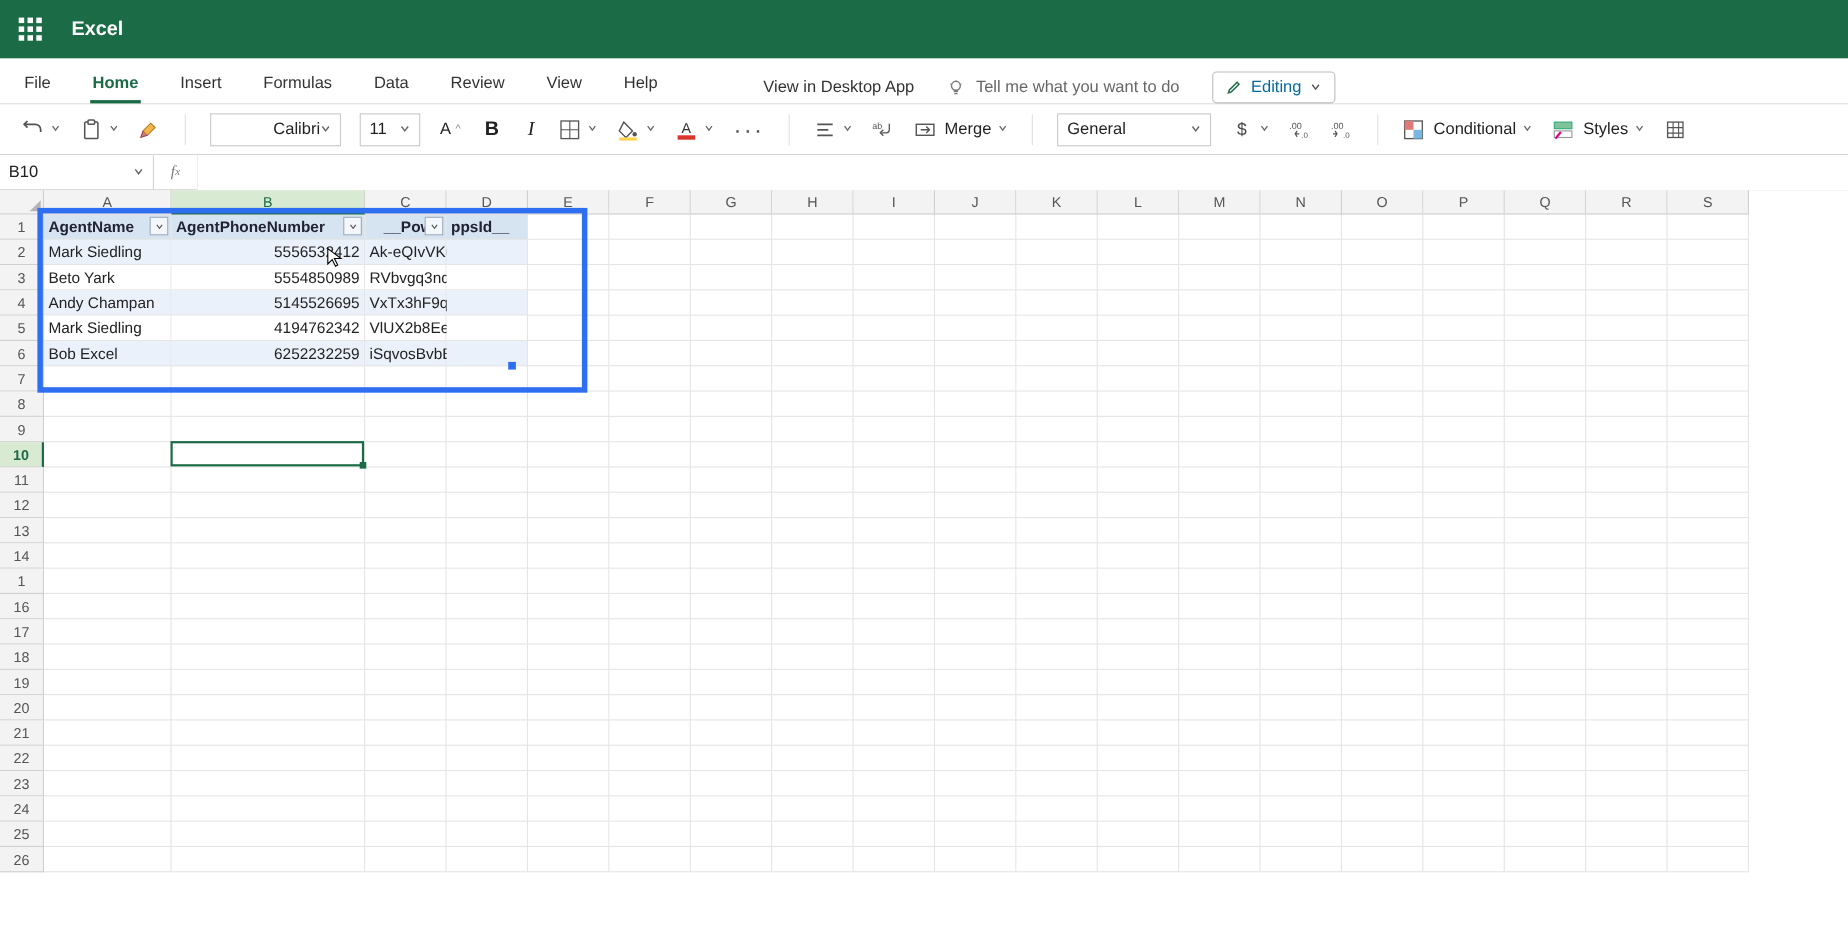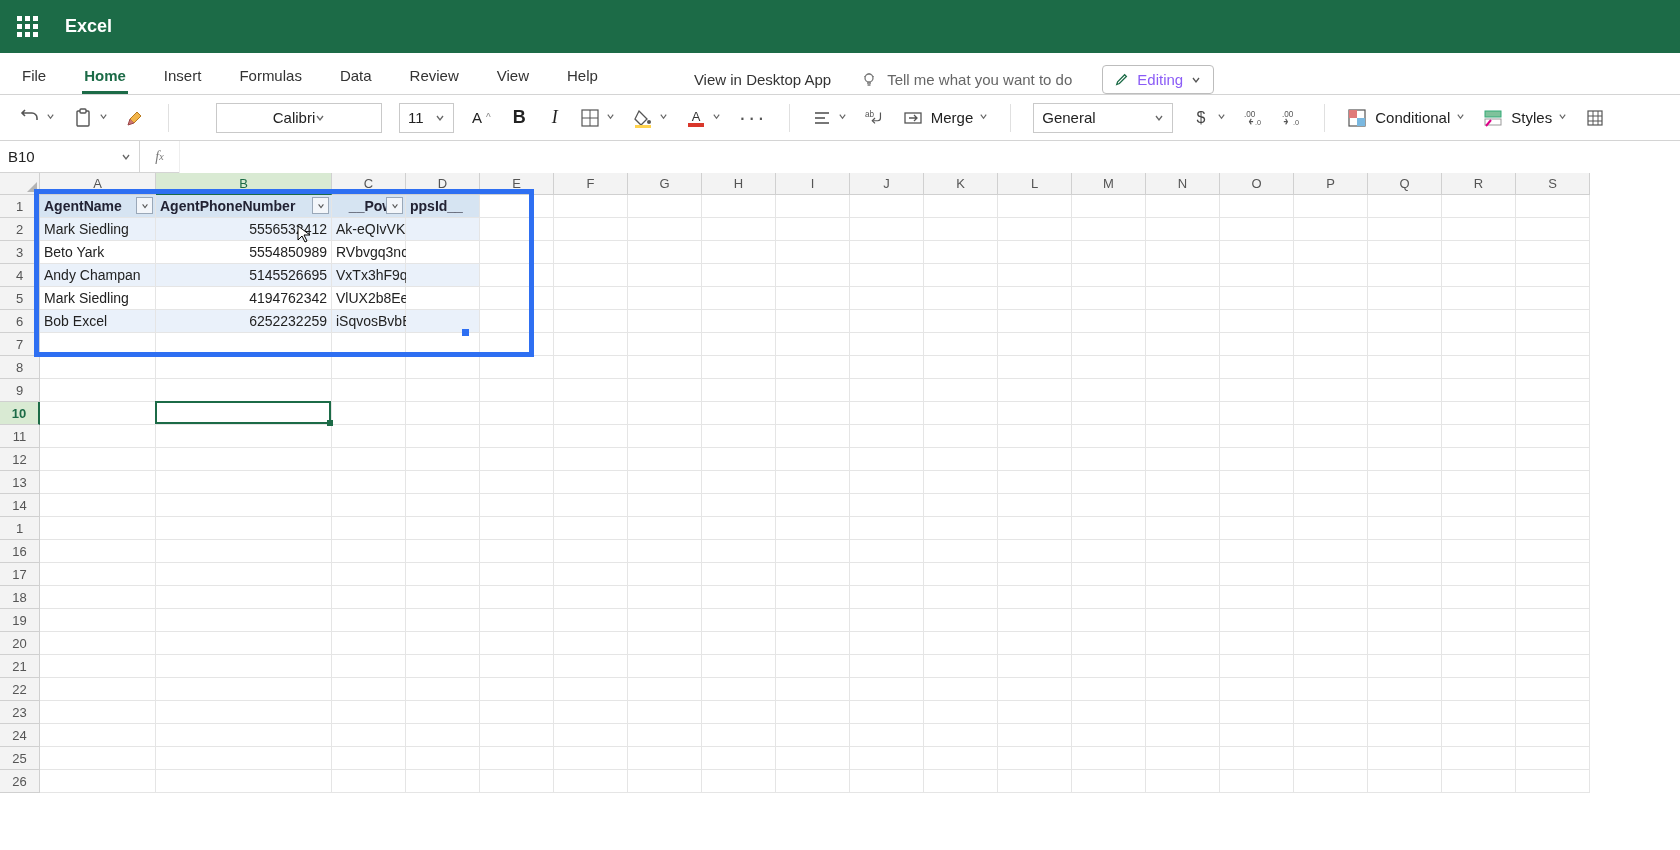--- a/index.html
+++ b/index.html
@@ -18,35 +18,35 @@
   .doc-saved { font-size:17px; margin-left:6px; opacity:0.95; }
   .doc-chev { margin-left:8px; }
 
   
   .ribbon-tabs { height:42px; border-bottom:1px solid #d4d4d4; display:flex; align-items:flex-end; padding:0 20px; gap:34px; background:#fff; }
   .ribbon-tab { padding:0 2px 10px 2px; font-size:15px; cursor:pointer; color:#333; }
   .ribbon-tab.active { color:#1c6b47; font-weight:600; border-bottom:3px solid #1c6b47; padding-bottom:7px; }
   .ribbon-extra { display:flex; align-items:center; gap:30px; margin-left:60px; font-size:15px; color:#333; }
   .tellme { display:flex; align-items:center; gap:10px; color:#666; }
   .bulb { width:16px; height:16px; display:inline-flex; align-items:center; justify-content:center; font-size:16px; }
-  .editing-btn { border:1px solid #bdbdbd; border-radius:4px; padding:5px 12px; display:flex; align-items:center; gap:8px; font-size:15px; color:#8b5cf6; }
+  .editing-btn { border:1px solid #bdbdbd; border-radius:4px; padding:5px 12px; display:flex; align-items:center; gap:8px; font-size:15px; color:#0369a1; }
   .pen-ico { width:14px; height:14px; }
 
   
   .ribbon-cmds { height:46px; border-bottom:1px solid #d4d4d4; display:flex; align-items:center; padding:0 20px; gap:18px; background:#fff; }
   .rsep { width:1px; height:28px; background:#e0e0e0; margin:0 4px; }
   .cmd { display:flex; align-items:center; gap:4px; cursor:pointer; }
   .chev { font-size:9px; color:#666; margin-left:2px; }
   .chev svg { width:9px; height:9px; }
 
   .undo-ico, .paste-ico, .brush-ico { width:20px; height:20px; }
 
   
   .dd { border:1px solid #c9c9c9; height:30px; display:flex; align-items:center; padding:0 8px; background:#fff; font-size:15px; }
-  .dd.font { width:166px; justify-content:center;margin-left:25px; }
+  .dd.font { width:119px; justify-content:flex-end; }
   .dd.size { width:55px; justify-content:space-between; margin-left:-1px; }
   .dd.numfmt { width:140px; justify-content:space-between; }
 
   .font-up { font-size:15px; }
   .font-up sup { color:#888; font-size:10px; }
   .bold { font-weight:700; font-size:18px; padding:0 4px; }
   .italic { font-style:italic; font-family:Georgia,serif; font-size:18px; padding:0 4px; }
 
   .border-ico, .fill-ico, .fontcolor-ico, .align-ico, .merge-ico, .wrap-ico,
   .curr-ico, .dec-inc, .dec-dec, .cond-ico, .styles-ico, .insert-ico { width:20px; height:20px; }

